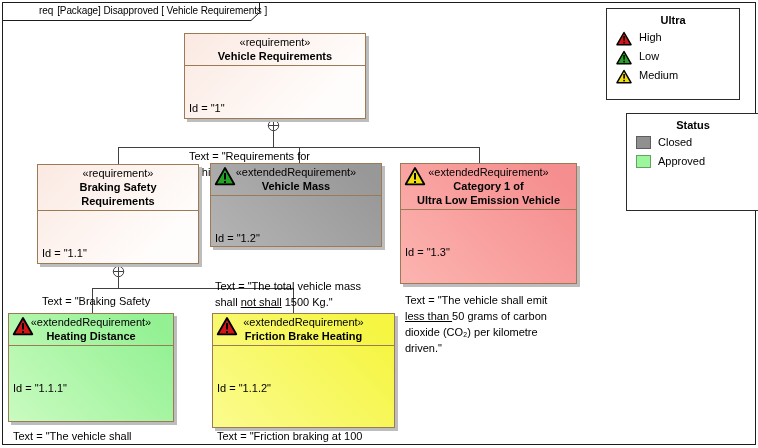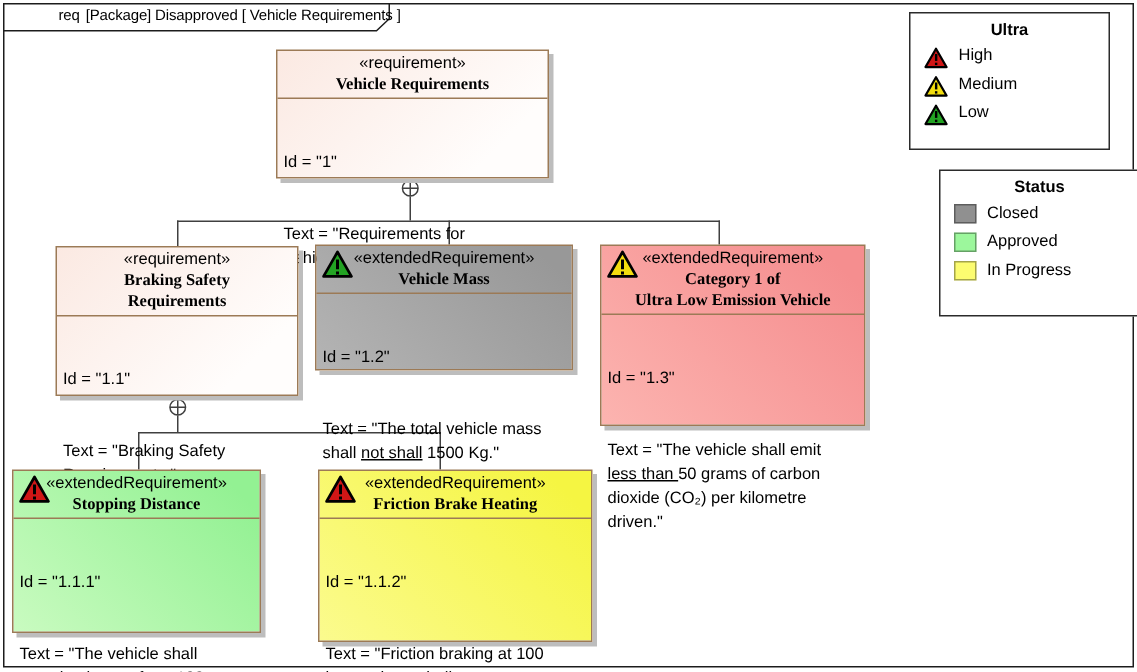--- a/index.html
+++ b/index.html
@@ -7,21 +7,21 @@
           font-family:"Liberation Sans","DejaVu Sans",sans-serif;color:#000;overflow:hidden;}
   .frame{position:absolute;left:2px;top:2px;width:752px;height:441px;border:1px solid #1c1c1c;}
   .tab-svg{position:absolute;left:2px;top:2px;}
   .tab-text{position:absolute;left:9px;top:5px;font-size:10px;white-space:nowrap;letter-spacing:-0.1px;}
   .tab-text .kw{font-weight:normal;margin-right:4px;padding-left:30px;}
 
   
   .req-box{position:absolute;border:1px solid #9c7a56;box-shadow:3px 3px 0 #bdbdbd;font-size:11px;box-sizing:border-box;}
   .req-title{position:relative;border-bottom:1px solid #9c7a56;text-align:center;padding:2px 2px 2px 2px;}
   .req-stereo{font-size:11px;line-height:13px;}
-  .req-name{font-weight:bold;line-height:14px;white-space:pre-line;font-family:Liberation Serif, serif;}
+  .req-name{font-weight:bold;line-height:14px;white-space:pre-line;}
   .req-body{padding:2px 4px 0 4px;line-height:16px;white-space:pre-wrap;}
   .u{text-decoration:underline;}
   .risk-icon{position:absolute;left:3px;top:2px;}
 
   .pal-req{background:linear-gradient(135deg,#fbe9e2 0%,#fffdfc 80%);}
   .pal-closed{background:linear-gradient(45deg,#b4b4b4 0%,#989898 90%);}
   .pal-disapproved{background:linear-gradient(45deg,#fcb4b0 0%,#f58e8f 90%);}
   .pal-approved{background:linear-gradient(45deg,#c9fbc0 0%,#93f193 90%);}
   .pal-inprogress{background:linear-gradient(45deg,#fbfb8e 0%,#f5f542 90%);}
 
@@ -132,21 +132,21 @@
   </div>
 
   <div class="req-box pal-approved" style="left:8px;top:313px;width:166px;height:109px">
     <div class="req-title">
       <svg class="risk-icon" width="22" height="20">
         <polygon points="11,2 20.3,18.3 1.7,18.3" stroke="#000" stroke-width="1.8" stroke-linejoin="round" fill="#d01616"></polygon>
         <rect x="10" y="7" width="2" height="6.5" fill="#000"></rect>
         <rect x="10" y="15" width="2" height="2" fill="#000"></rect>
       </svg>
       <div class="req-stereo">«extendedRequirement»</div>
-      <div class="req-name">Stopping Distance</div>
+      <div class="req-name">Heating Distance</div>
     </div>
     <div class="req-body">
       <div>Id = "1.1.1"</div>
       <div><span>Text = "The vehicle shall
 completely stop from 100
 km per hour in </span></div>
     </div>
   </div>
 
   <div class="req-box pal-inprogress" style="left:212px;top:313px;width:183px;height:115px">
@@ -172,45 +172,41 @@
     <div class="legend-row">
       <svg width="16" height="15">
         <polygon points="8,1.5 15,13.7 1,13.7" stroke="#000" stroke-width="1.5" stroke-linejoin="round" fill="#d01616"></polygon>
         <rect x="7.3" y="5" width="1.6" height="4.6" fill="#000"></rect>
         <rect x="7.3" y="10.8" width="1.6" height="1.6" fill="#000"></rect>
       </svg>
       <span class="lbl">High</span>
     </div>
     <div class="legend-row">
       <svg width="16" height="15">
+        <polygon points="8,1.5 15,13.7 1,13.7" stroke="#000" stroke-width="1.5" stroke-linejoin="round" fill="#23a323"></polygon>
+        <rect x="7.3" y="5" width="1.6" height="4.6" fill="#000"></rect>
+        <rect x="7.3" y="10.8" width="1.6" height="1.6" fill="#000"></rect>
+      </svg>
+      <span class="lbl">Low</span>
+    </div>
+    <div class="legend-row">
+      <svg width="16" height="15">
         <polygon points="8,1.5 15,13.7 1,13.7" stroke="#000" stroke-width="1.5" stroke-linejoin="round" fill="#f2dd0f"></polygon>
         <rect x="7.3" y="5" width="1.6" height="4.6" fill="#000"></rect>
         <rect x="7.3" y="10.8" width="1.6" height="1.6" fill="#000"></rect>
       </svg>
       <span class="lbl">Medium</span>
     </div>
-    <div class="legend-row">
-      <svg width="16" height="15">
-        <polygon points="8,1.5 15,13.7 1,13.7" stroke="#000" stroke-width="1.5" stroke-linejoin="round" fill="#23a323"></polygon>
-        <rect x="7.3" y="5" width="1.6" height="4.6" fill="#000"></rect>
-        <rect x="7.3" y="10.8" width="1.6" height="1.6" fill="#000"></rect>
-      </svg>
-      <span class="lbl">Low</span>
-    </div>
   </div>
 
   <div class="legend" style="left:626px;top:113px;width:134px;height:98px">
     <div class="legend-title">Status</div>
     <div class="legend-row">
       <span class="swatch" style="background: rgb(144, 144, 144);"></span>
       <span class="lbl">Closed</span>
     </div>
     <div class="legend-row">
       <span class="swatch" style="background: rgb(156, 247, 156);"></span>
       <span class="lbl">Approved</span>
     </div>
-    <div class="legend-row">
-      <span class="swatch" style="background: rgb(252, 252, 112);"></span>
-      <span class="lbl">In Progress</span>
-    </div>
   </div>
 
 </div>
 
 </body></html>

